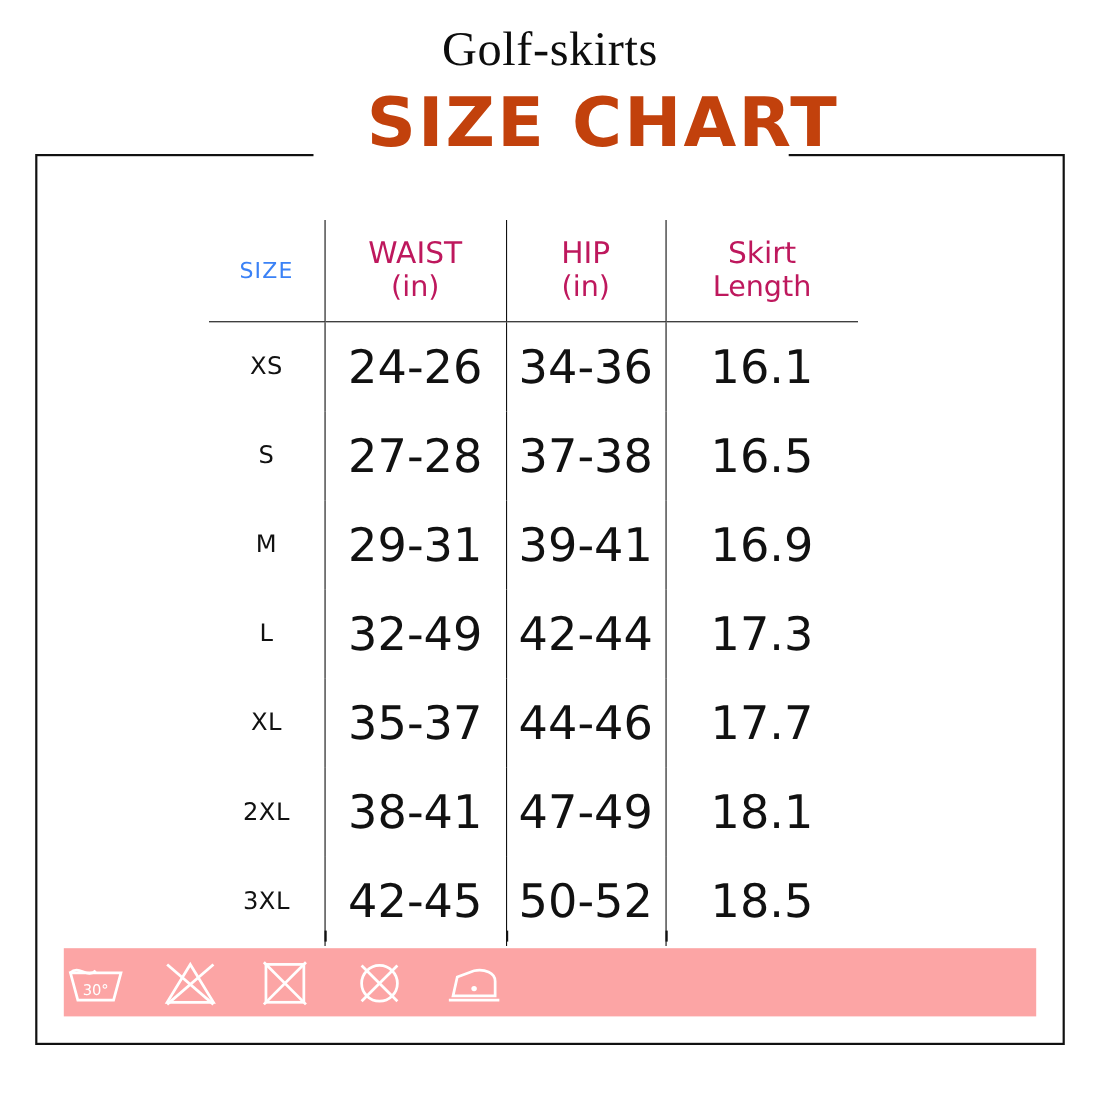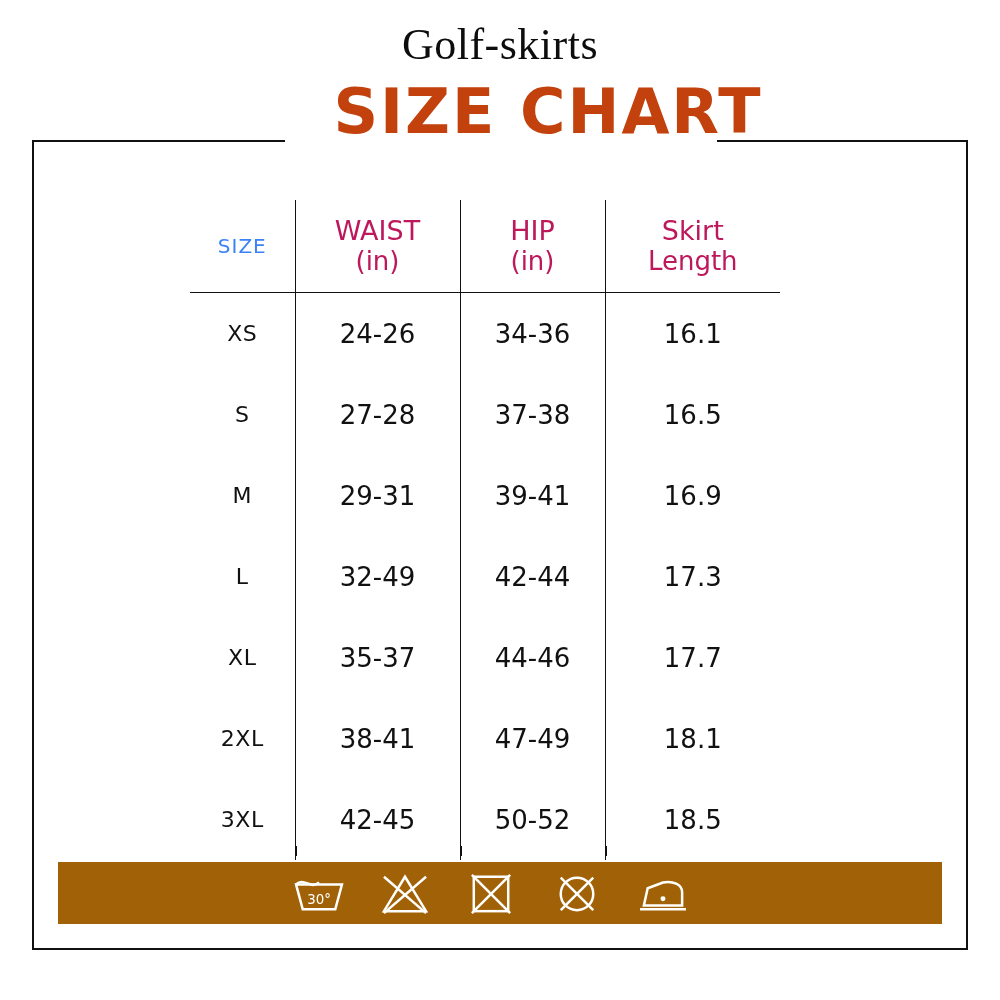--- a/index.html
+++ b/index.html
@@ -123,40 +123,40 @@
     letter-spacing: 1px;
   }
   thead th .unit {
     display: block;
     font-size: 26px;
   }
 
   tbody td {
     height: 81px;
     font-family: "DejaVu Sans", sans-serif;
-    font-size: 26px;
+    font-size: 42px;
     color: #111111;
   }
   tbody td.cell-size {
     font-size: 22px;
     letter-spacing: 0.5px;
   }
 
   
   .care-bar {
     position: absolute;
     left: 58px;
     top: 862px;
     width: 884px;
     height: 62px;
-    background: #a16207;
+    background: #fca5a5;
     z-index: 5;
     display: flex;
     align-items: center;
-    justify-content: center;
+    justify-content: flex-start;
     padding-right: 18px;
     box-sizing: border-box;
   }
   .care-bar .icons {
     display: flex;
     align-items: center;
     gap: 28px;
   }
   .care-icon {
     width: 58px;

